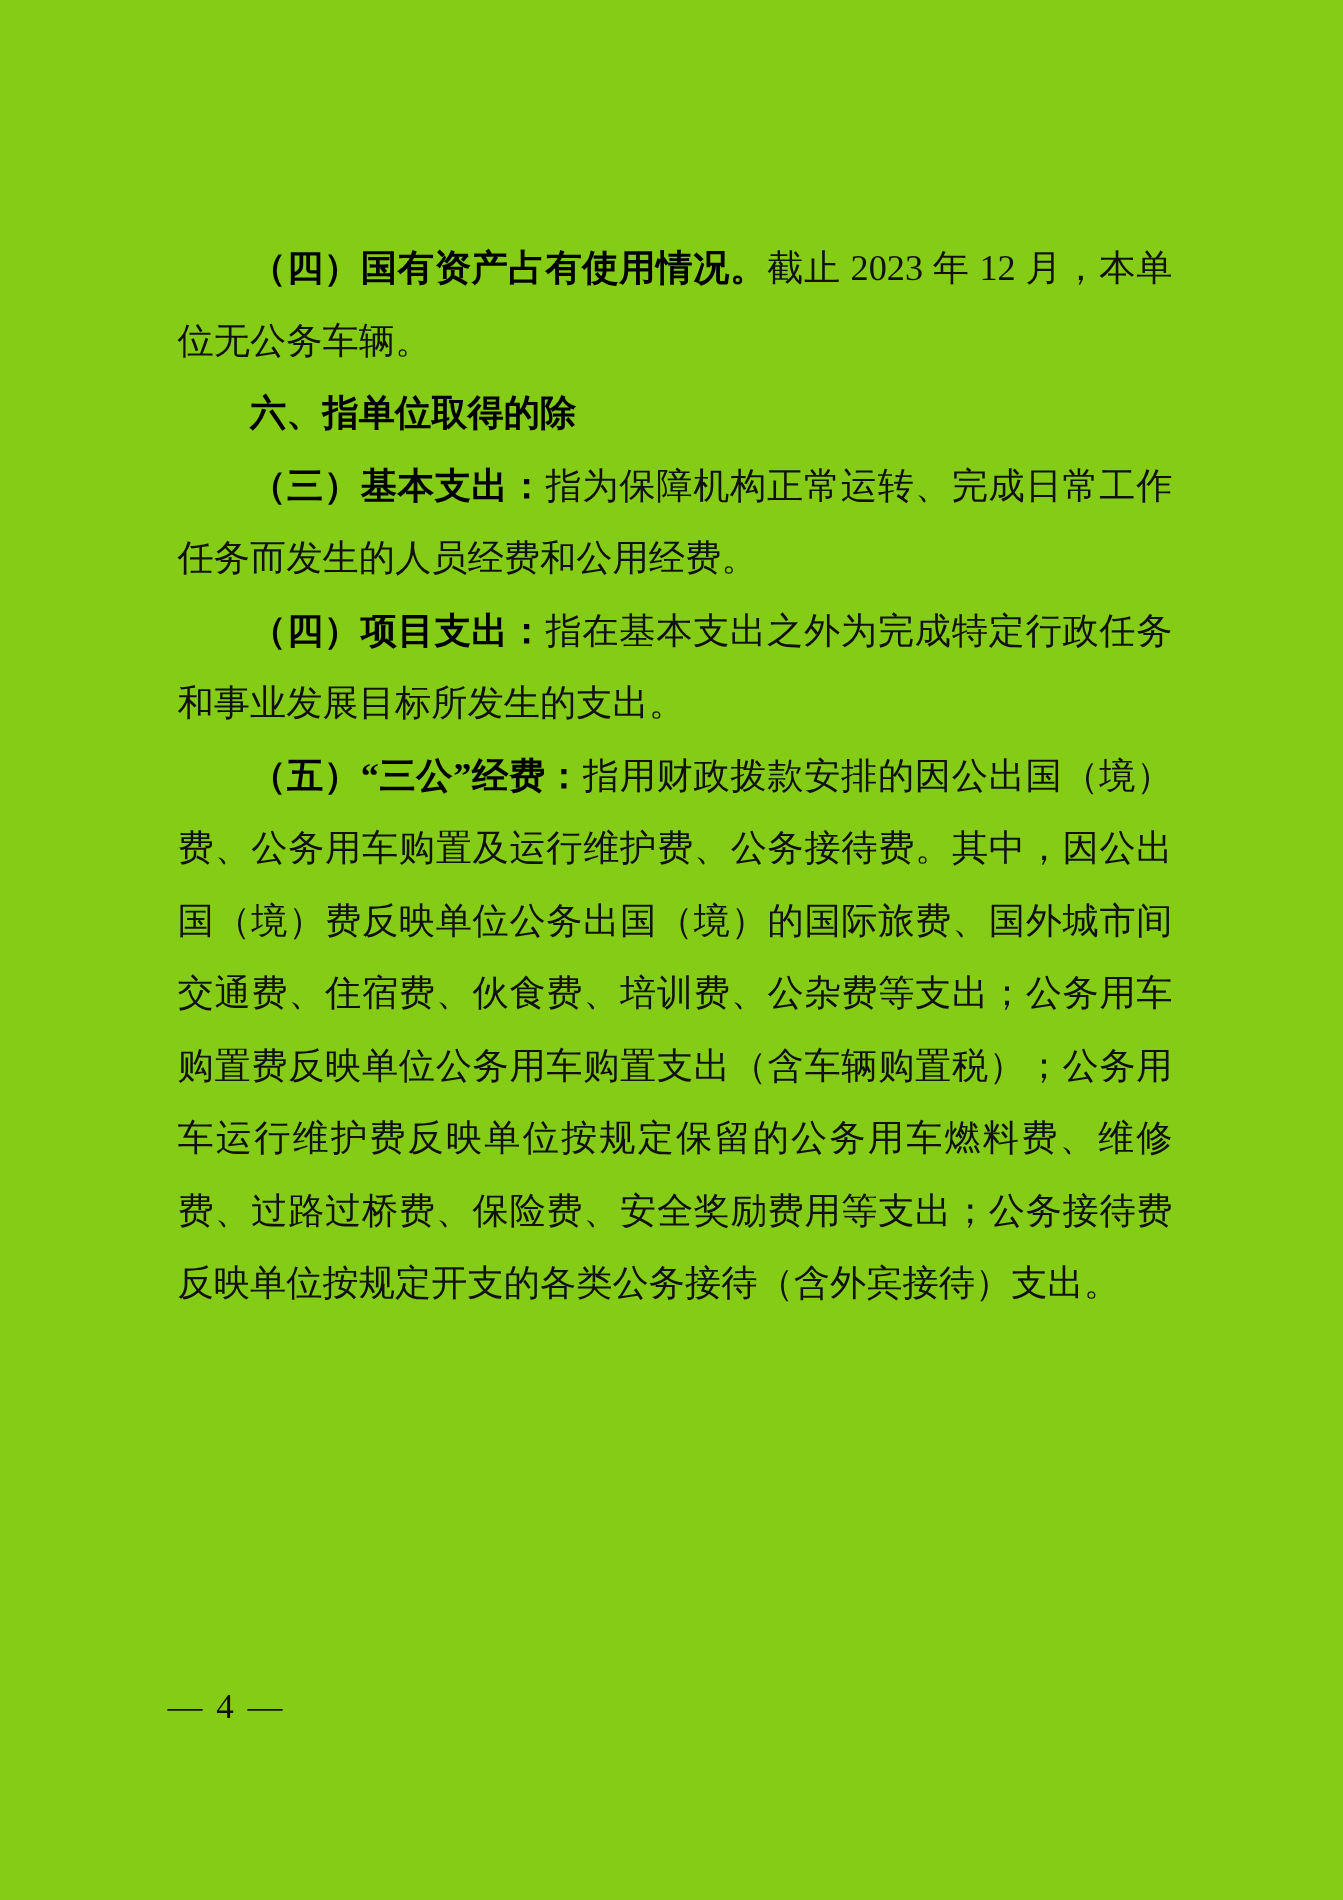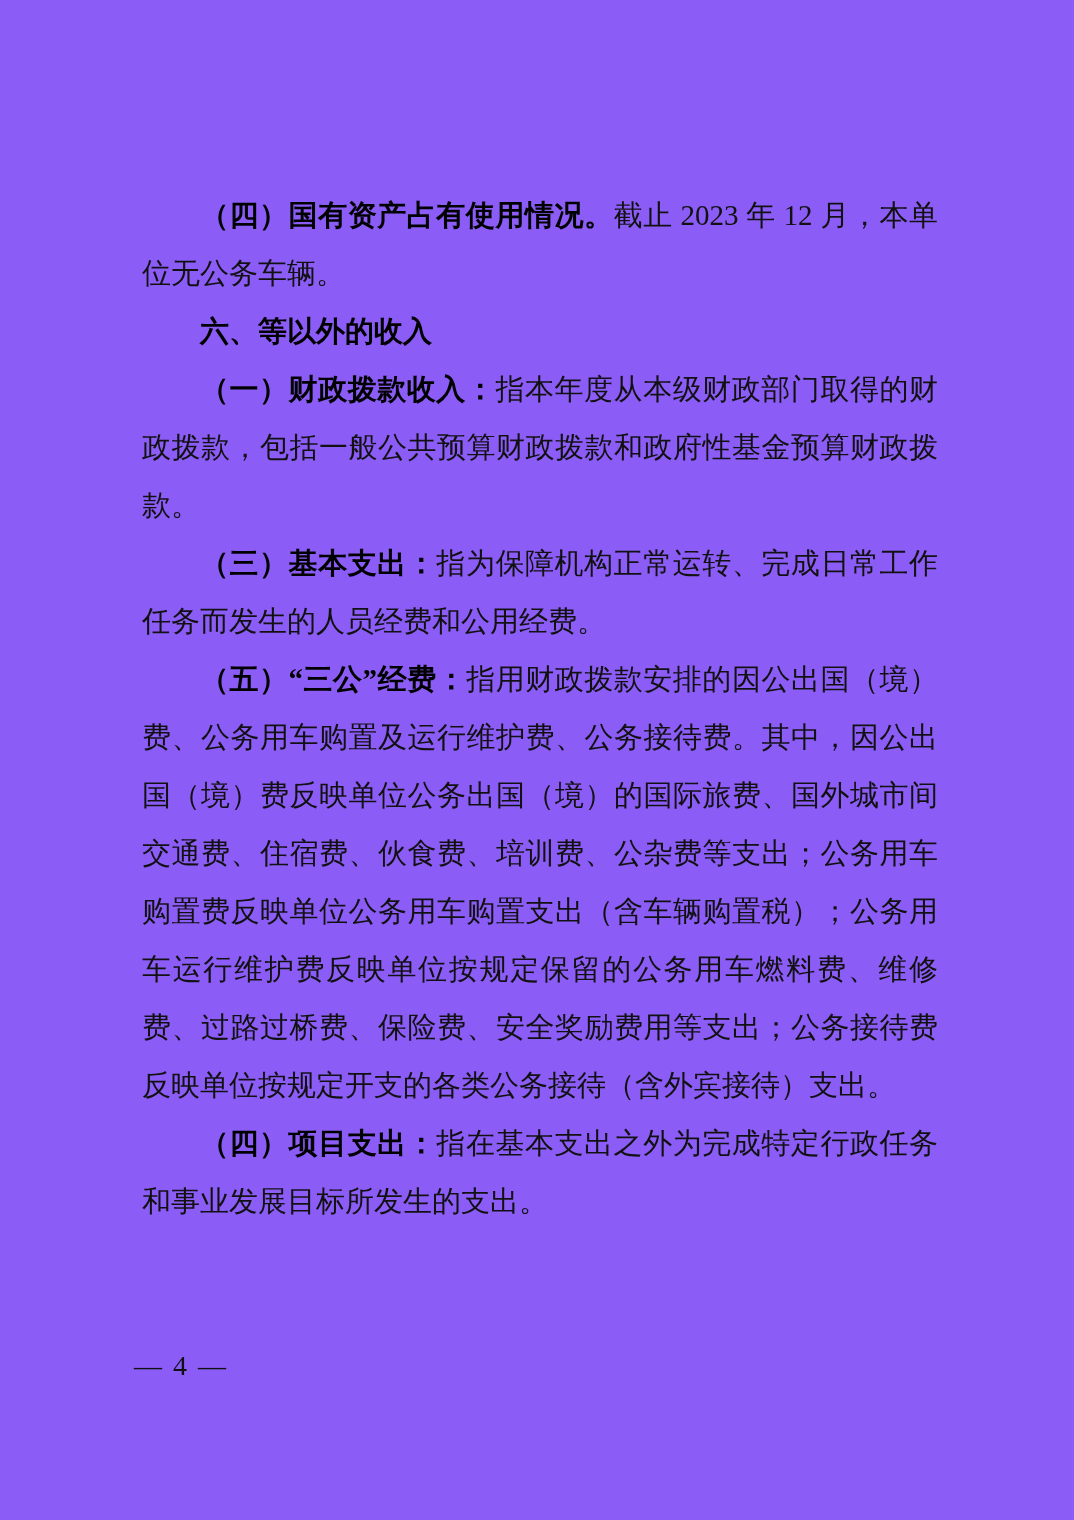--- a/index.html
+++ b/index.html
@@ -4,21 +4,21 @@
 <style>
   html, body {
     margin: 0;
     padding: 0;
     background: #ffffff;
   }
   .page {
     position: relative;
     width: 1074px;
     height: 1520px;
-    background: #8b5cf6;
+    background: #84cc16;
     color: #000000;
     font-family: "Liberation Serif", "DejaVu Serif", serif;
     overflow: hidden;
   }
   .content {
     position: absolute;
     left: 142px;
     top: 186px;
     width: 796px;
   }
@@ -50,28 +50,27 @@
   }
 </style>
 </head>
 <body>
 
 <div class="page">
   <div class="content">
 
     <p class="para"><b class="lead">（四）国有资产占有使用情况。</b><span>截止 2023 年 12 月，本单位无公务车辆。</span></p>
 
-    <p class="para heading"><span>六、等以外的收入</span></p>
+    <p class="para heading"><span>六、指单位取得的除</span></p>
 
-    <p class="para"><b class="lead">（一）财政拨款收入：</b><span>指本年度从本级财政部门取得的财政拨款，包括一般公共预算财政拨款和政府性基金预算财政拨款。</span></p>
 
 
     <p class="para"><b class="lead">（三）基本支出：</b><span>指为保障机构正常运转、完成日常工作任务而发生的人员经费和公用经费。</span></p>
 
+    <p class="para"><b class="lead">（四）项目支出：</b><span>指在基本支出之外为完成特定行政任务和事业发展目标所发生的支出。</span></p>
+
     <p class="para"><b class="lead">（五）“三公”经费：</b><span>指用财政拨款安排的因公出国（境）费、公务用车购置及运行维护费、公务接待费。其中，因公出国（境）费反映单位公务出国（境）的国际旅费、国外城市间交通费、住宿费、伙食费、培训费、公杂费等支出；公务用车购置费反映单位公务用车购置支出（含车辆购置税）；公务用车运行维护费反映单位按规定保留的公务用车燃料费、维修费、过路过桥费、保险费、安全奖励费用等支出；公务接待费反映单位按规定开支的各类公务接待（含外宾接待）支出。</span></p>
-
-    <p class="para"><b class="lead">（四）项目支出：</b><span>指在基本支出之外为完成特定行政任务和事业发展目标所发生的支出。</span></p>
 
 
   </div>
 
   <div class="footer">— 4 —</div>
 </div>
 
 </body></html>

